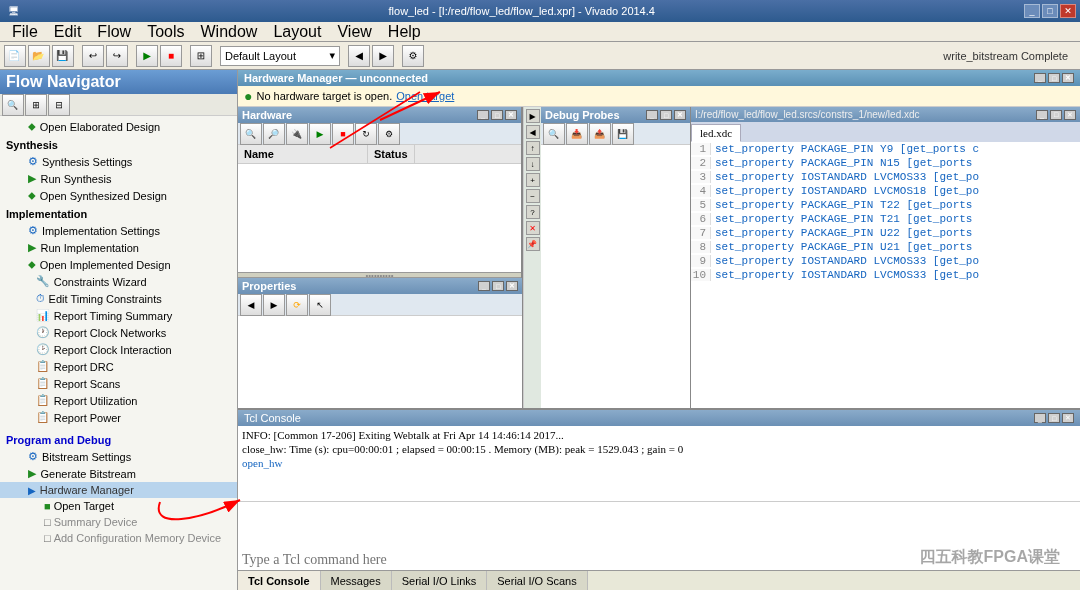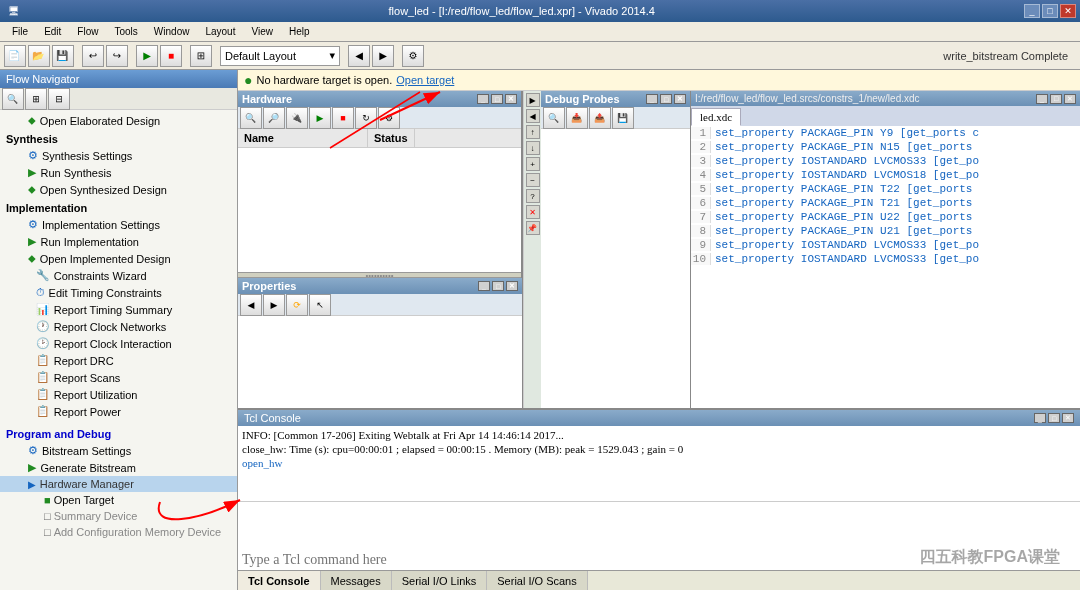--- a/index.html
+++ b/index.html
@@ -41,21 +41,21 @@
     .menu-bar {
       background: #f0ece0;
       height: 20px;
       display: flex;
       align-items: center;
       border-bottom: 1px solid #999;
       padding: 0 4px;
     }
     .menu-item {
       padding: 2px 8px;
-      font-size: 10px;
+      font-size: 16px;
       cursor: pointer;
       color: #000;
     }
 
     
     .toolbar {
       background: #f0ece0;
       height: 28px;
       display: flex;
       align-items: center;
@@ -100,22 +100,22 @@
       background: #f5f5f0;
       border-right: 1px solid #999;
       display: flex;
       flex-direction: column;
       overflow: hidden;
     }
     .panel-title {
       background: linear-gradient(to bottom, #6b9dd4, #4a7ab5);
       color: white;
       padding: 3px 6px;
-      font-size: 11px;
-      font-weight: normal;
+      font-size: 16px;
+      font-weight: bold;
     }
     .panel-toolbar {
       background: #e8e8e0;
       height: 22px;
       display: flex;
       align-items: center;
       padding: 1px 2px;
       gap: 1px;
       border-bottom: 1px solid #ccc;
     }
@@ -550,20 +550,28 @@
         <div class="nav-sub-item" style="color:#888;">
           <span class="icon icon-gray" style="margin-right:3px;">□</span>
           <span>Add Configuration Memory Device</span>
         </div>
       </div>
     </div>
   </div>
 
   <div class="right-side">
 
+    <div style="background: linear-gradient(to bottom, #7aadcc, #5a90b5); color:white; padding:2px 6px; font-size:11px; font-weight:bold; display:flex; align-items:center; justify-content:space-between;">
+      <span><span>Hardware Manager</span> — <span>unconnected</span></span>
+      <div class="win-controls">
+        <div class="win-btn">_</div>
+        <div class="win-btn">□</div>
+        <div class="win-btn">✕</div>
+      </div>
+    </div>
 
     <div class="hw-status-bar">
       <span class="dot">●</span>
       <span>No hardware target is open.</span>
       <span class="link">Open target</span>
     </div>
 
     <div class="top-panels">
 
       <div style="display:flex; width:285px; flex-direction:column; border-right:1px solid #888;">

